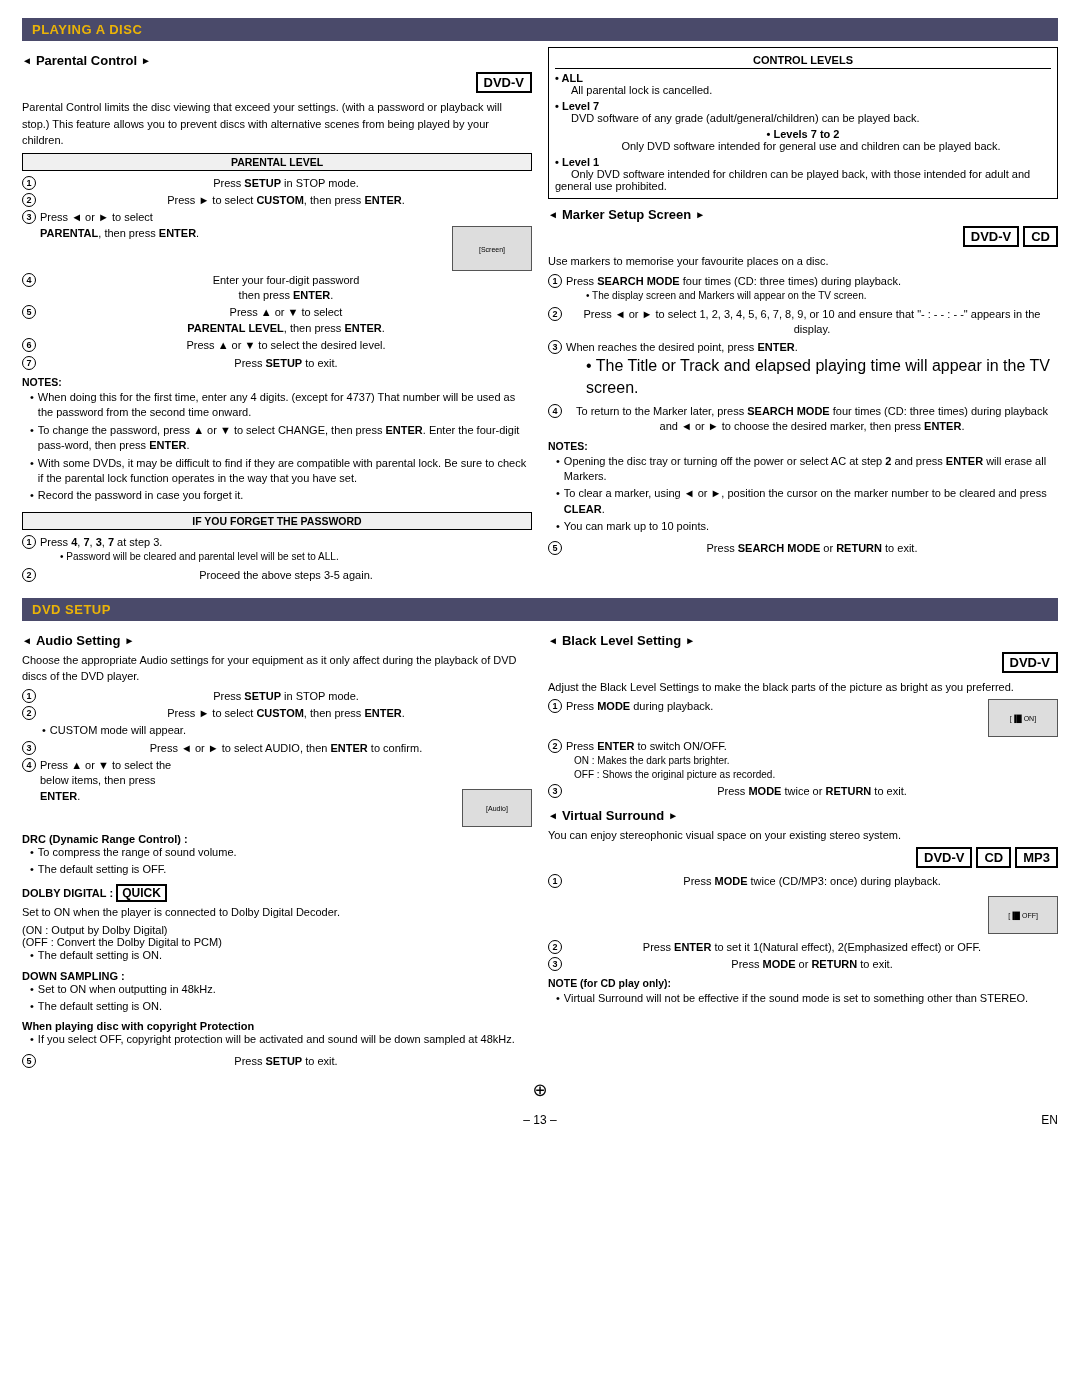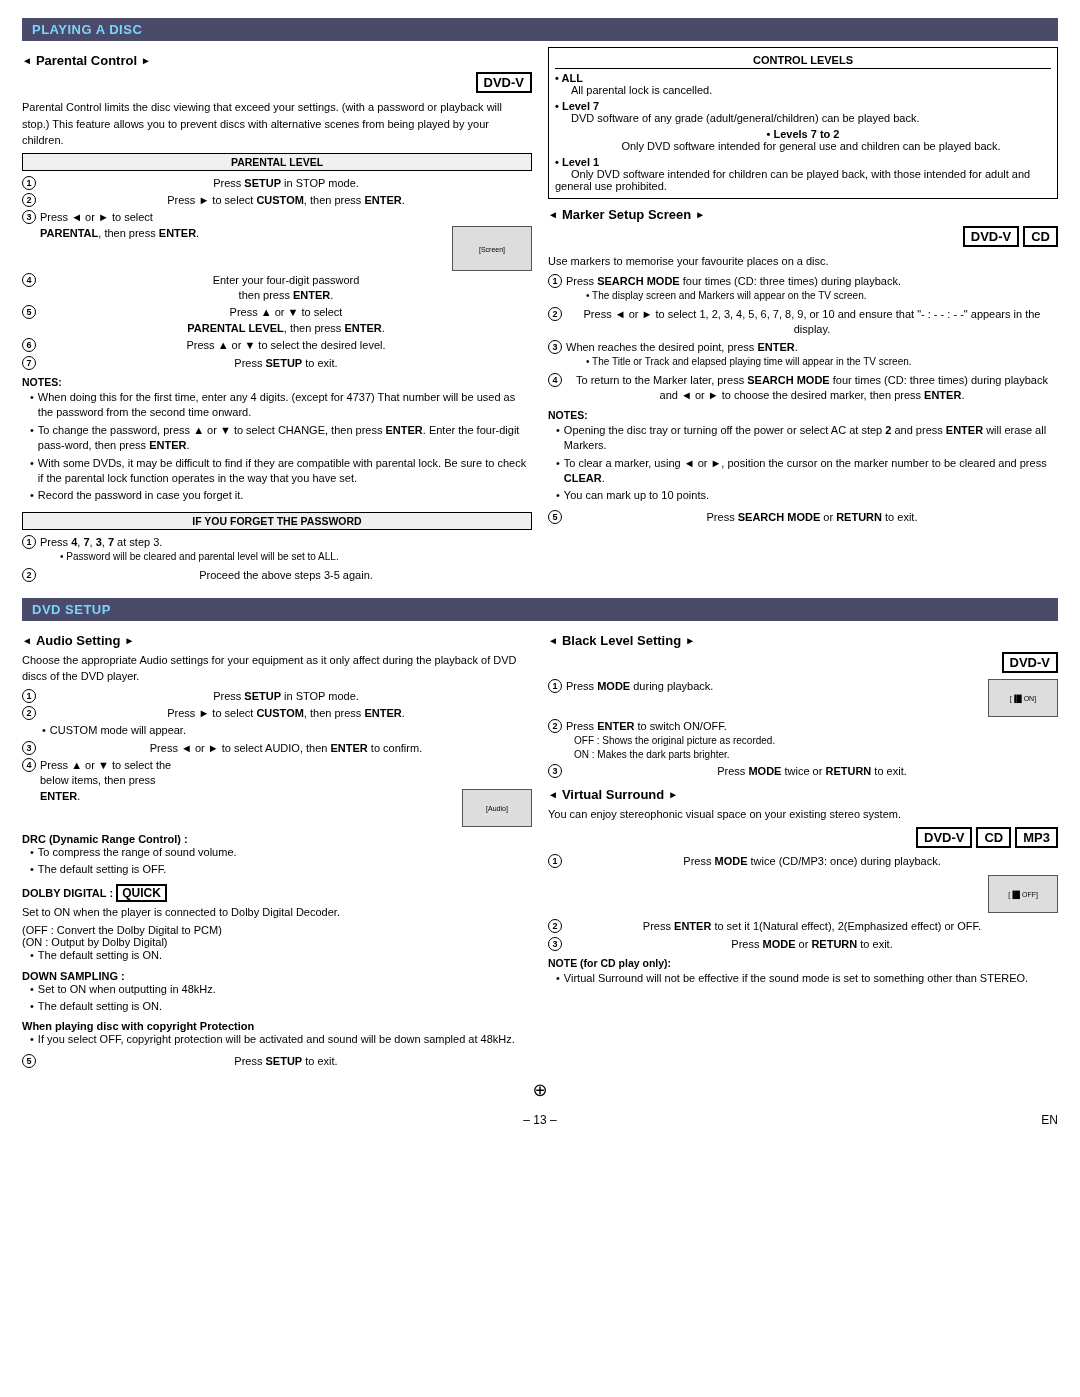--- a/index.html
+++ b/index.html
@@ -9,21 +9,21 @@
       background: #fff;
       font-family: Arial, Helvetica, sans-serif;
       font-size: 11px;
       color: #000;
       padding: 18px 22px;
     }
 
     
     .section-header {
       background: #4a4a6a;
-      color: #7dd3fc;
+      color: #eab308;
       font-weight: bold;
       font-size: 13px;
       padding: 4px 10px;
       margin-bottom: 6px;
       letter-spacing: 0.5px;
     }
 
     .two-col {
       display: flex;
       gap: 16px;
@@ -337,21 +337,21 @@
         </div>
       </div>
       <div class="step">
         <span class="step-num-circle">2</span>
         <span class="step-text">Press ◄ or ► to select 1, 2, 3, 4, 5, 6, 7, 8, 9, or 10 and ensure that "- : - - : - -" appears in the display.</span>
       </div>
       <div class="step">
         <span class="step-num-circle">3</span>
         <div style="flex:1;">
           <span>When reaches the desired point, press <b>ENTER</b>.</span>
-          <div class="sub-bullet" style="font-size:10px;">The Title or Track and elapsed playing time will appear in the TV screen.</div>
+          <div class="sub-bullet" style="font-size:16px;">The Title or Track and elapsed playing time will appear in the TV screen.</div>
         </div>
       </div>
       <div class="step">
         <span class="step-num-circle">4</span>
         <span class="step-text">To return to the Marker later, press <b>SEARCH MODE</b> four times (CD: three times) during playback and ◄ or ► to choose the desired marker, then press <b>ENTER</b>.</span>
       </div>
     </div>
 
     <div class="notes-label">NOTES:</div>
     <div class="note-item">
@@ -426,22 +426,22 @@
       <div class="note-item">
         <span class="note-bullet">•</span>
         <span>The default setting is OFF.</span>
       </div>
     </div>
 
     <div style="margin-top:6px;">
       <span class="bold">DOLBY DIGITAL : </span>
       <span class="quick-badge">QUICK</span>
       <p style="margin-top:2px;">Set to ON when the player is connected to Dolby Digital Decoder.</p>
+      <div>(ON : Output by Dolby Digital)</div>
       <div>(OFF : Convert the Dolby Digital to PCM)</div>
-      <div>(ON : Output by Dolby Digital)</div>
       <div class="note-item">
         <span class="note-bullet">•</span>
         <span>The default setting is ON.</span>
       </div>
     </div>
 
     <div style="margin-top:6px;">
       <span class="bold">DOWN SAMPLING :</span>
       <div class="note-item">
         <span class="note-bullet">•</span>
@@ -473,37 +473,38 @@
     <div class="subsection-title">
       <span class="arrow-left">◄</span>
       <span>Black Level Setting</span>
       <span class="arrow-right">►</span>
     </div>
 
     <div class="badge-row" style="justify-content:flex-end;">
       <span class="badge badge-dvdv">DVD-V</span>
     </div>
 
+    <p>Adjust the Black Level Settings to make the black parts of the picture as bright as you preferred.</p>
 
     <div class="steps">
       <div class="step">
         <span class="step-num-circle">1</span>
         <div style="flex:1;">
           <span>Press <b>MODE</b> during playback.</span>
           <span class="float-right">
             <span class="img-mock-sm">[▐█ ON]</span>
           </span>
         </div>
       </div>
       <div class="step">
         <span class="step-num-circle">2</span>
         <div style="flex:1;">
           <span>Press <b>ENTER</b> to switch ON/OFF.</span>
+          <div style="padding-left:8px; font-size:10px;">ON : Makes the dark parts brighter.</div>
           <div style="padding-left:8px; font-size:10px;">OFF : Shows the original picture as recorded.</div>
-          <div style="padding-left:8px; font-size:10px;">ON : Makes the dark parts brighter.</div>
         </div>
       </div>
       <div class="step">
         <span class="step-num-circle">3</span>
         <span class="step-text">Press <b>MODE</b> twice or <b>RETURN</b> to exit.</span>
       </div>
     </div>
 
     <div class="subsection-title sub-section-gap">
       <span class="arrow-left">◄</span>

